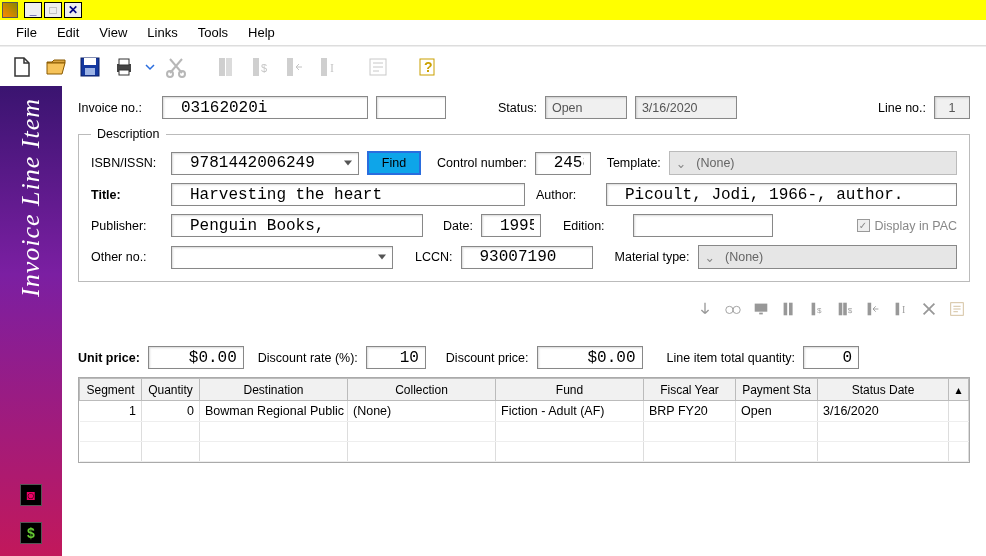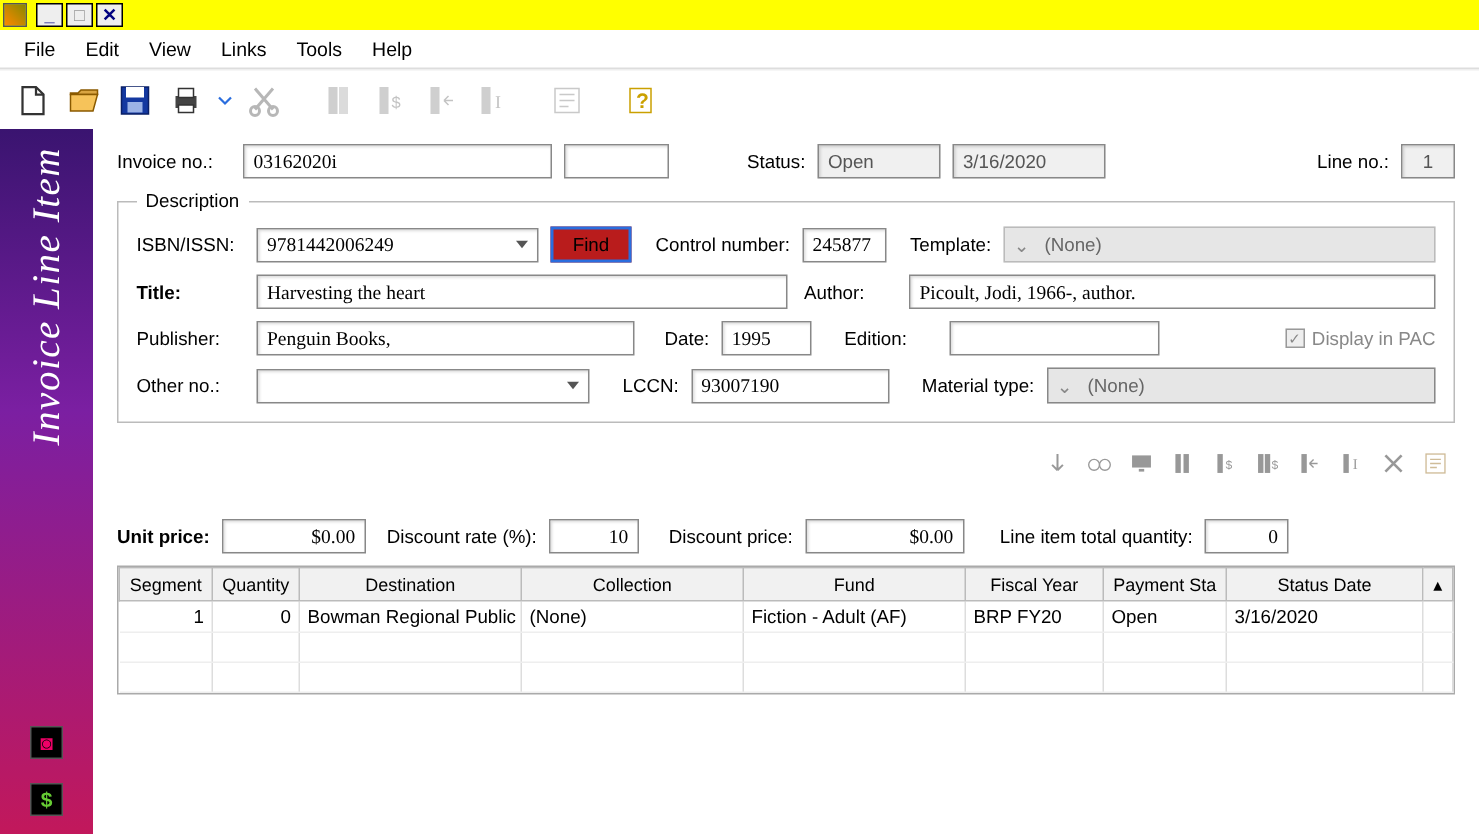--- a/index.html
+++ b/index.html
@@ -24,28 +24,28 @@
 .sidebar { width: 62px; background: linear-gradient(to bottom, #3a1470 0%, #7b1fa2 40%, #c2185b 100%); color: #fff; display: flex; flex-direction: column; align-items: center; padding-top: 6px; }
 .side-title { writing-mode: vertical-rl; transform: rotate(180deg); font-style: italic; font-family: Georgia, serif; font-size: 26px; white-space: nowrap; margin-top: 6px; letter-spacing: 1px; }
 .side-icons { margin-top: auto; margin-bottom: 12px; display: flex; flex-direction: column; gap: 16px; }
 .side-icons .sbox { width: 22px; height: 22px; background: #000; border: 1px solid #555; display: flex; align-items: center; justify-content: center; color: #e06; font-weight: bold; font-size: 14px; }
 
 .content { flex: 1; padding: 10px 16px 4px 16px; font-size: 12.5px; }
 
 .row { display: flex; align-items: center; margin-bottom: 8px; gap: 8px; }
 .label { font-size: 12.5px; }
 .field { height: 23px; border: 1px solid #7a8; background: #fff; padding: 0 6px; display: flex; align-items: center; }
-.field input, .field select { border: none; outline: none; width: 100%; font-size: 13px; font-family: Liberation Serif, serif; background: transparent; }
+.field input, .field select { border: none; outline: none; width: 100%; font-size: 16px; font-family: Liberation Mono, monospace; background: transparent; margin-left: 12px; }
 .sunken { border: 1px solid #888; box-shadow: inset 1px 1px 2px rgba(0,0,0,0.15); }
 .readonly { background: #f0f0f0; color:#555; }
 
 fieldset.desc { border: 1px solid #bbb; padding: 10px 12px 12px 12px; margin-top: 2px; }
 fieldset.desc legend { padding: 0 6px; font-size: 12.5px; }
 
-.btn-find { height: 24px; width: 54px; border: 2px solid #2a6dde; background: #b91c1c; cursor: default; font-size: 12.5px; }
+.btn-find { height: 24px; width: 54px; border: 2px solid #2a6dde; background: #0ea5e9; cursor: default; font-size: 12.5px; }
 
 .combo { position: relative; }
 .combo::after { content: ""; position: absolute; right: 6px; top: 50%; transform: translateY(-50%); width: 0; height: 0; border-left: 4px solid transparent; border-right: 4px solid transparent; border-top: 5px solid #555; pointer-events: none; }
 .combo.padr input { padding-right: 18px; }
 
 .template-box { background: #e6e6e6; border: 1px solid #bbb; height: 24px; flex: 1; display: flex; align-items: center; padding: 0 6px; color: #666; }
 .template-box .chev { margin-right: 10px; color: #888; }
 
 .check { display: flex; align-items: center; gap: 5px; color: #888; }
 .check .box { width: 13px; height: 13px; border: 1px solid #999; display: flex; align-items: center; justify-content: center; font-size: 10px; color: #888; background: #eee; }

